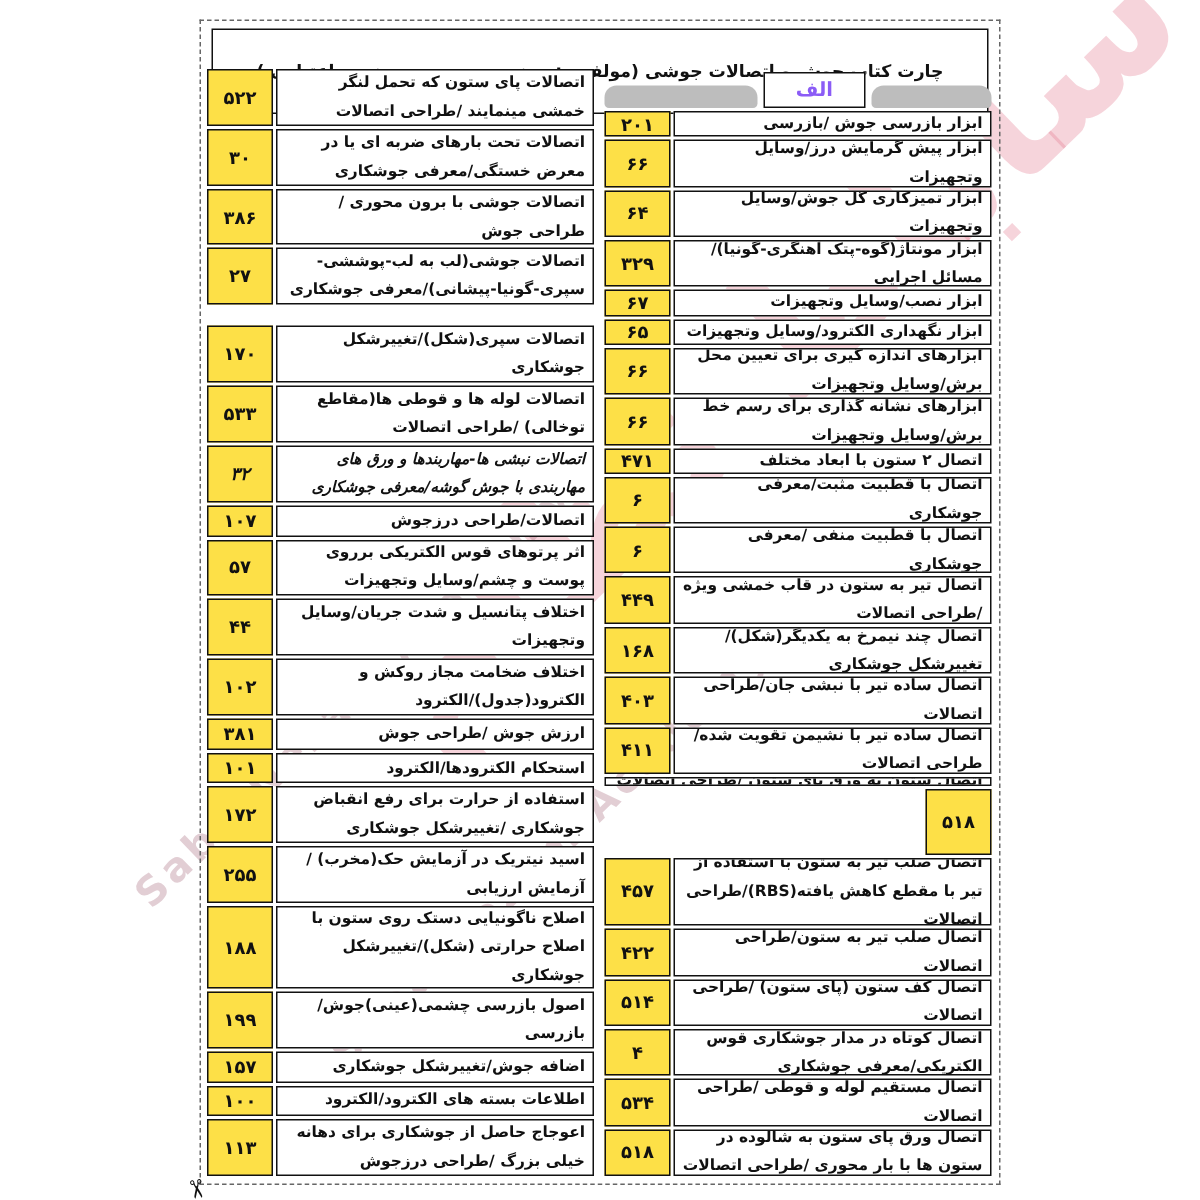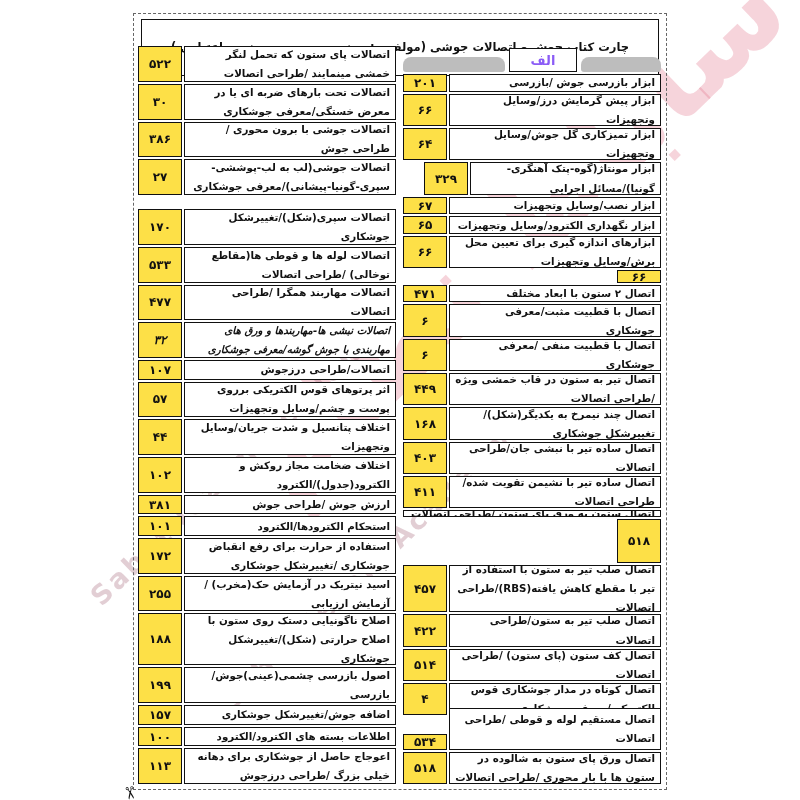--- a/index.html
+++ b/index.html
@@ -94,37 +94,38 @@
             <div class="cell-num">۲۰۱</div>
           </div>
           <div class="row" style="flex-grow: 1;">
             <div class="cell-text">ابزار پیش گرمایش درز/وسایل وتجهیزات</div>
             <div class="cell-num">۶۶</div>
           </div>
           <div class="row" style="flex-grow: 1;">
             <div class="cell-text">ابزار تمیزکاری گل جوش/وسایل وتجهیزات</div>
             <div class="cell-num">۶۴</div>
           </div>
-          <div class="row" style="flex-grow: 2; margin-left: 21px;">
+          <div class="row" style="flex-grow: 2;">
             <div class="cell-text">ابزار مونتاژ(گوه-پتک آهنگری-گونیا)/مسائل اجرایی</div>
             <div class="cell-num">۳۲۹</div>
           </div>
           <div class="row" style="flex-grow: 1;">
             <div class="cell-text">ابزار نصب/وسایل وتجهیزات</div>
             <div class="cell-num">۶۷</div>
           </div>
           <div class="row" style="flex-grow: 1;">
             <div class="cell-text">ابزار نگهداری الکترود/وسایل وتجهیزات</div>
             <div class="cell-num">۶۵</div>
           </div>
           <div class="row" style="flex-grow: 2;">
             <div class="cell-text">ابزارهای اندازه گیری برای تعیین محل برش/وسایل وتجهیزات</div>
             <div class="cell-num">۶۶</div>
           </div>
           <div class="row" style="flex-grow: 2;">
+            <div class="cell-text">ابزارهای نشانه گذاری برای رسم خط برش/وسایل وتجهیزات</div>
             <div class="cell-num">۶۶</div>
           </div>
           <div class="row" style="flex-grow: 1;">
             <div class="cell-text">اتصال ۲ ستون با ابعاد مختلف</div>
             <div class="cell-num">۴۷۱</div>
           </div>
           <div class="row" style="flex-grow: 1;">
             <div class="cell-text">اتصال با قطبیت مثبت/معرفی جوشکاری</div>
             <div class="cell-num">۶</div>
           </div>
@@ -161,21 +162,21 @@
             <div class="cell-num">۴۲۲</div>
           </div>
           <div class="row" style="flex-grow: 1;">
             <div class="cell-text">اتصال کف ستون (پای ستون)  /طراحی اتصالات</div>
             <div class="cell-num">۵۱۴</div>
           </div>
           <div class="row" style="flex-grow: 2;">
             <div class="cell-text">اتصال کوتاه در مدار جوشکاری قوس الکتریکی/معرفی جوشکاری</div>
             <div class="cell-num">۴</div>
           </div>
-          <div class="row" style="flex-grow: 1; align-items: flex-end;">
+          <div class="row" style="flex-grow: 1;">
             <div class="cell-text">اتصال مستقیم لوله و قوطی  /طراحی اتصالات</div>
             <div class="cell-num">۵۳۴</div>
           </div>
           <div class="row" style="flex-grow: 2;">
             <div class="cell-text">اتصال ورق پای ستون به شالوده در ستون ها با بار محوری /طراحی اتصالات</div>
             <div class="cell-num">۵۱۸</div>
           </div>
         </div>
     </div>
 
@@ -198,24 +199,20 @@
             <div class="cell-num">۲۷</div>
           </div>
           <div class="row" style="flex-grow: 1; margin-top: 12px;">
             <div class="cell-text">اتصالات سپری(شکل)/تغییرشکل جوشکاری</div>
             <div class="cell-num">۱۷۰</div>
           </div>
           <div class="row" style="flex-grow: 2;">
             <div class="cell-text">اتصالات لوله ها و قوطی ها(مقاطع توخالی) /طراحی اتصالات</div>
             <div class="cell-num">۵۳۳</div>
           </div>
-          <div class="row" style="flex-grow: 1;">
-            <div class="cell-text">اتصالات مهاربند همگرا /طراحی اتصالات</div>
-            <div class="cell-num">۴۷۷</div>
-          </div>
           <div class="row" style="flex-grow: 2; font-style: italic;">
             <div class="cell-text">اتصالات نبشی ها-مهاربندها و ورق های مهاربندی با جوش گوشه/معرفی جوشکاری</div>
             <div class="cell-num">۳۲</div>
           </div>
           <div class="row" style="flex-grow: 1;">
             <div class="cell-text">اتصالات/طراحی درزجوش</div>
             <div class="cell-num">۱۰۷</div>
           </div>
           <div class="row" style="flex-grow: 2;">
             <div class="cell-text">اثر پرتوهای قوس الکتریکی برروی پوست و چشم/وسایل وتجهیزات</div>

